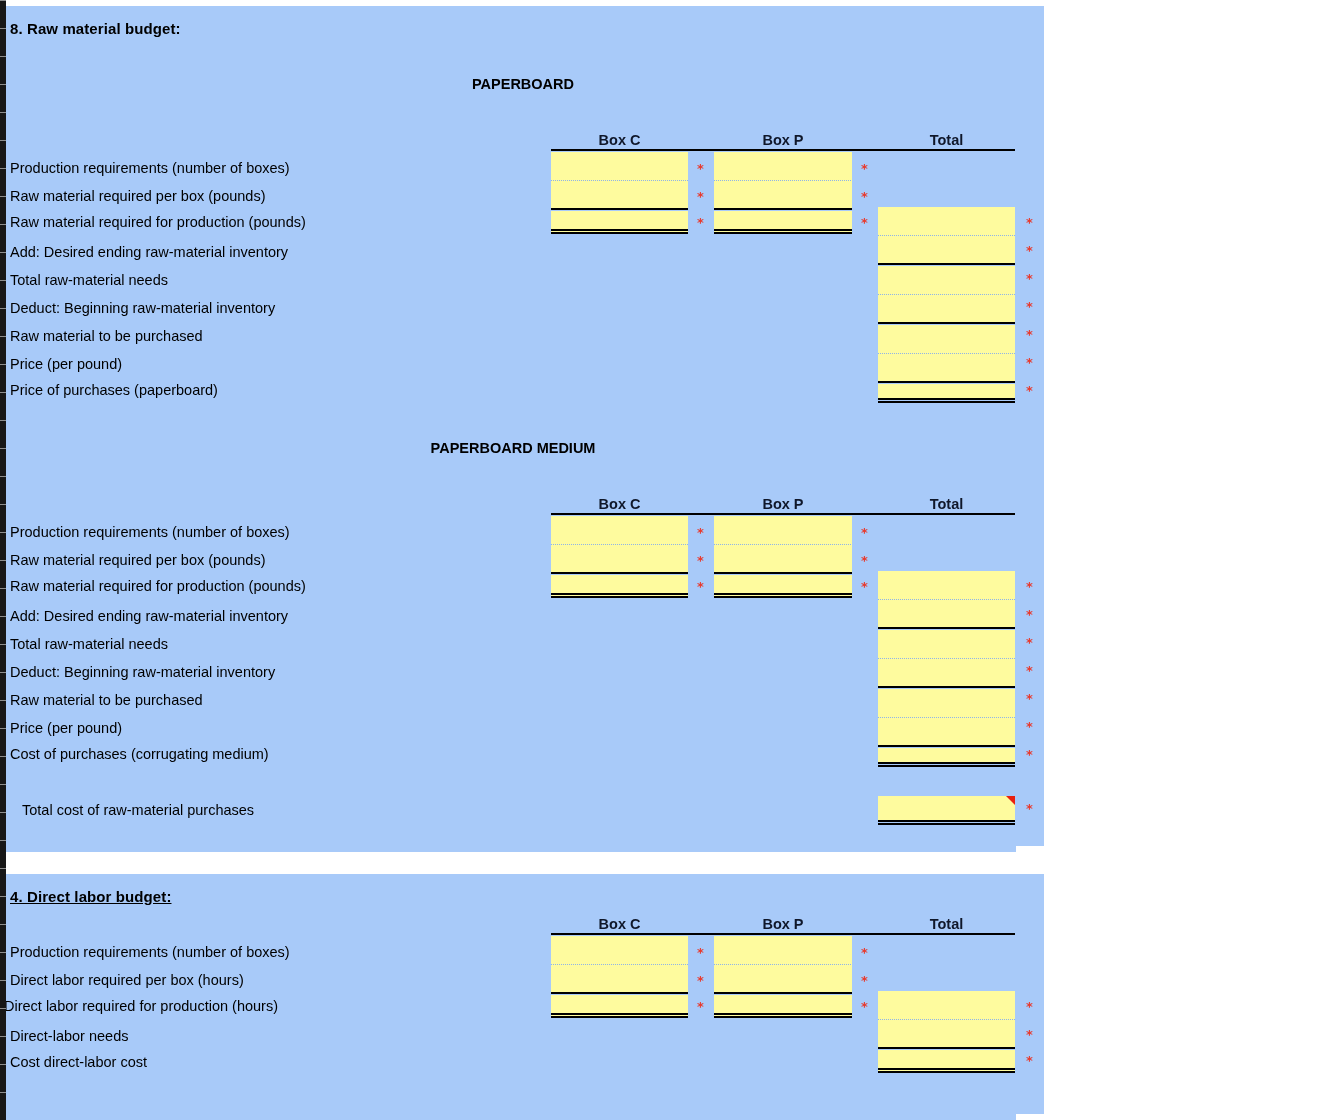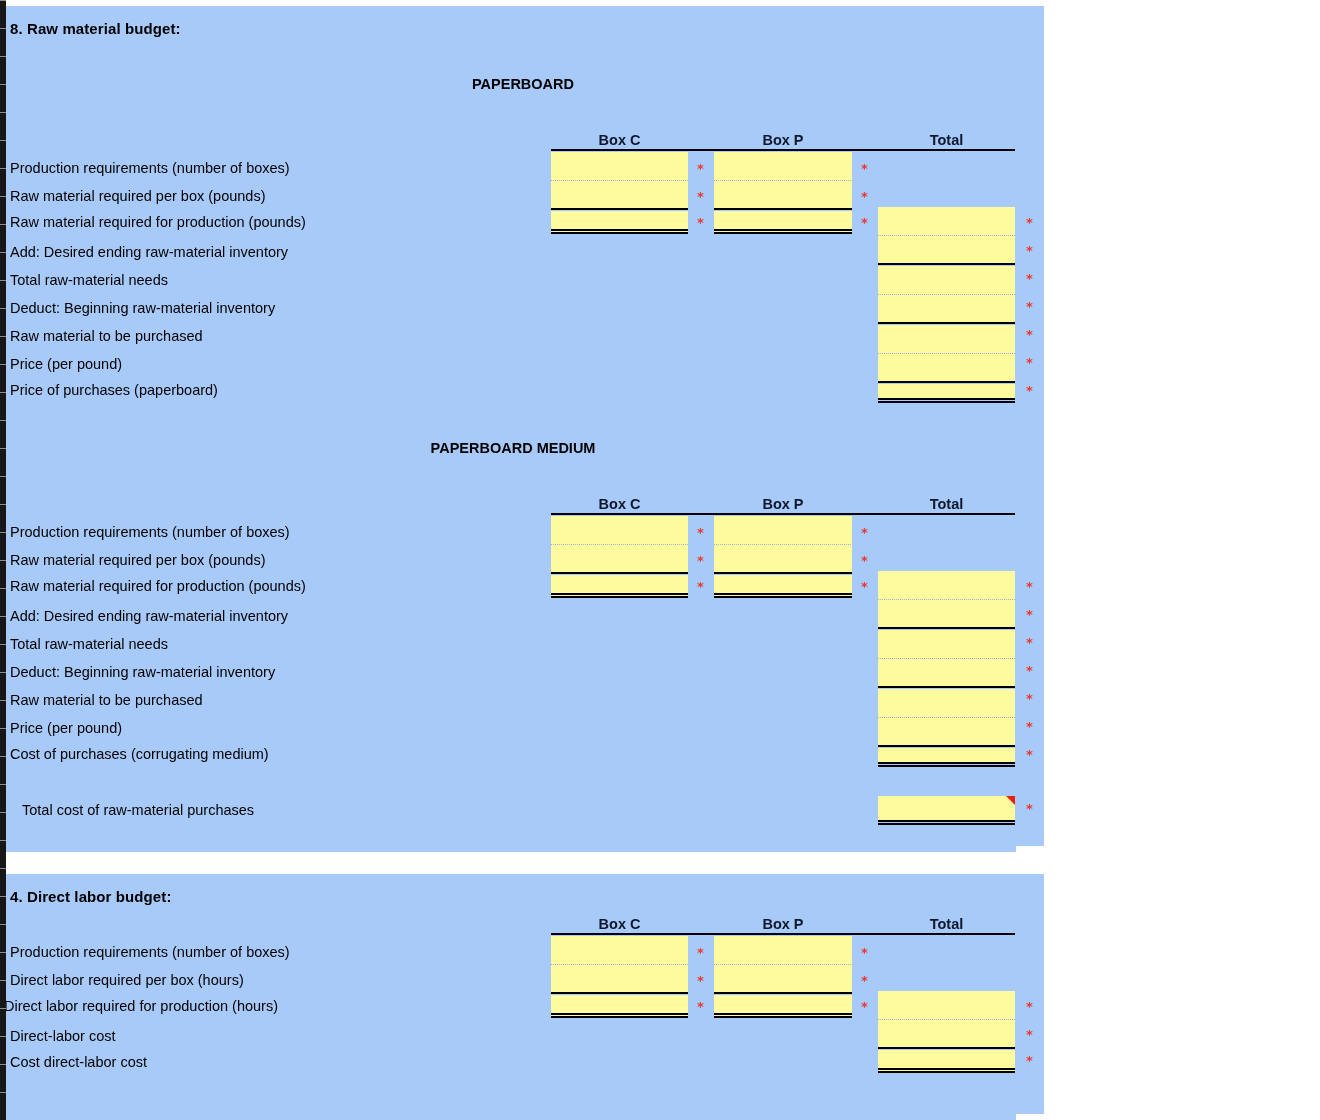--- a/index.html
+++ b/index.html
@@ -233,21 +233,21 @@
 <div class="star" style="left:1026px;top:692px;">*</div>
 <div class="star" style="left:1026px;top:720px;">*</div>
 <div class="star" style="left:1026px;top:748px;">*</div>
 
 <div class="rowlabel" style="left:10px;top:802px;margin-left:12px;">Total cost of raw-material purchases</div>
 <div class="cell" style="left:878px;top:796px;width:137px;height:24px;"></div>
 <div class="cmt" style="left:1006px;top:796px;"></div>
 <div class="dbl" style="left:878px;top:820px;width:137px;"></div>
 <div class="star" style="left:1026px;top:802px;">*</div>
 
-<div class="heading" style="left:10px;top:888px;">4.  Direct labor budget:</div>
+<div class="heading" style="left:10px;top:888px;text-decoration:underline;">4.  Direct labor budget:</div>
 
 <div class="colhead" style="left:551px;top:916px;width:137px;">Box C</div>
 <div class="colhead" style="left:714px;top:916px;width:138px;">Box P</div>
 <div class="colhead" style="left:878px;top:916px;width:137px;">Total</div>
 <div class="hrule" style="left:551px;top:933px;width:464px;"></div>
 
 <div class="cell" style="left:551px;top:936px;width:137px;height:56px;"></div>
 <div class="cellsep" style="left:551px;top:964px;width:137px;"></div>
 <div class="hrule" style="left:551px;top:992px;width:137px;"></div>
 <div class="cell" style="left:551px;top:995px;width:137px;height:22px;"></div>
@@ -261,21 +261,21 @@
 
 <div class="cell" style="left:878px;top:991px;width:137px;height:56px;"></div>
 <div class="cellsep" style="left:878px;top:1019px;width:137px;"></div>
 <div class="hrule" style="left:878px;top:1047px;width:137px;"></div>
 <div class="cell" style="left:878px;top:1050px;width:137px;height:22px;"></div>
 <div class="dbl" style="left:878px;top:1068px;width:137px;"></div>
 
 <div class="rowlabel" style="left:10px;top:944px;">Production requirements (number of boxes)</div>
 <div class="rowlabel" style="left:10px;top:972px;">Direct labor required per box (hours)</div>
 <div class="rowlabel" style="left:4px;top:998px;">Direct labor required for production (hours)</div>
-<div class="rowlabel" style="left:10px;top:1028px;">Direct-labor cost</div>
+<div class="rowlabel" style="left:10px;top:1028px;">Direct-labor needs</div>
 <div class="rowlabel" style="left:10px;top:1054px;">Cost direct-labor cost</div>
 
 <div class="star" style="left:697px;top:946px;">*</div>
 <div class="star" style="left:697px;top:974px;">*</div>
 <div class="star" style="left:697px;top:1000px;">*</div>
 <div class="star" style="left:861px;top:946px;">*</div>
 <div class="star" style="left:861px;top:974px;">*</div>
 <div class="star" style="left:861px;top:1000px;">*</div>
 <div class="star" style="left:1026px;top:1000px;">*</div>
 <div class="star" style="left:1026px;top:1028px;">*</div>

